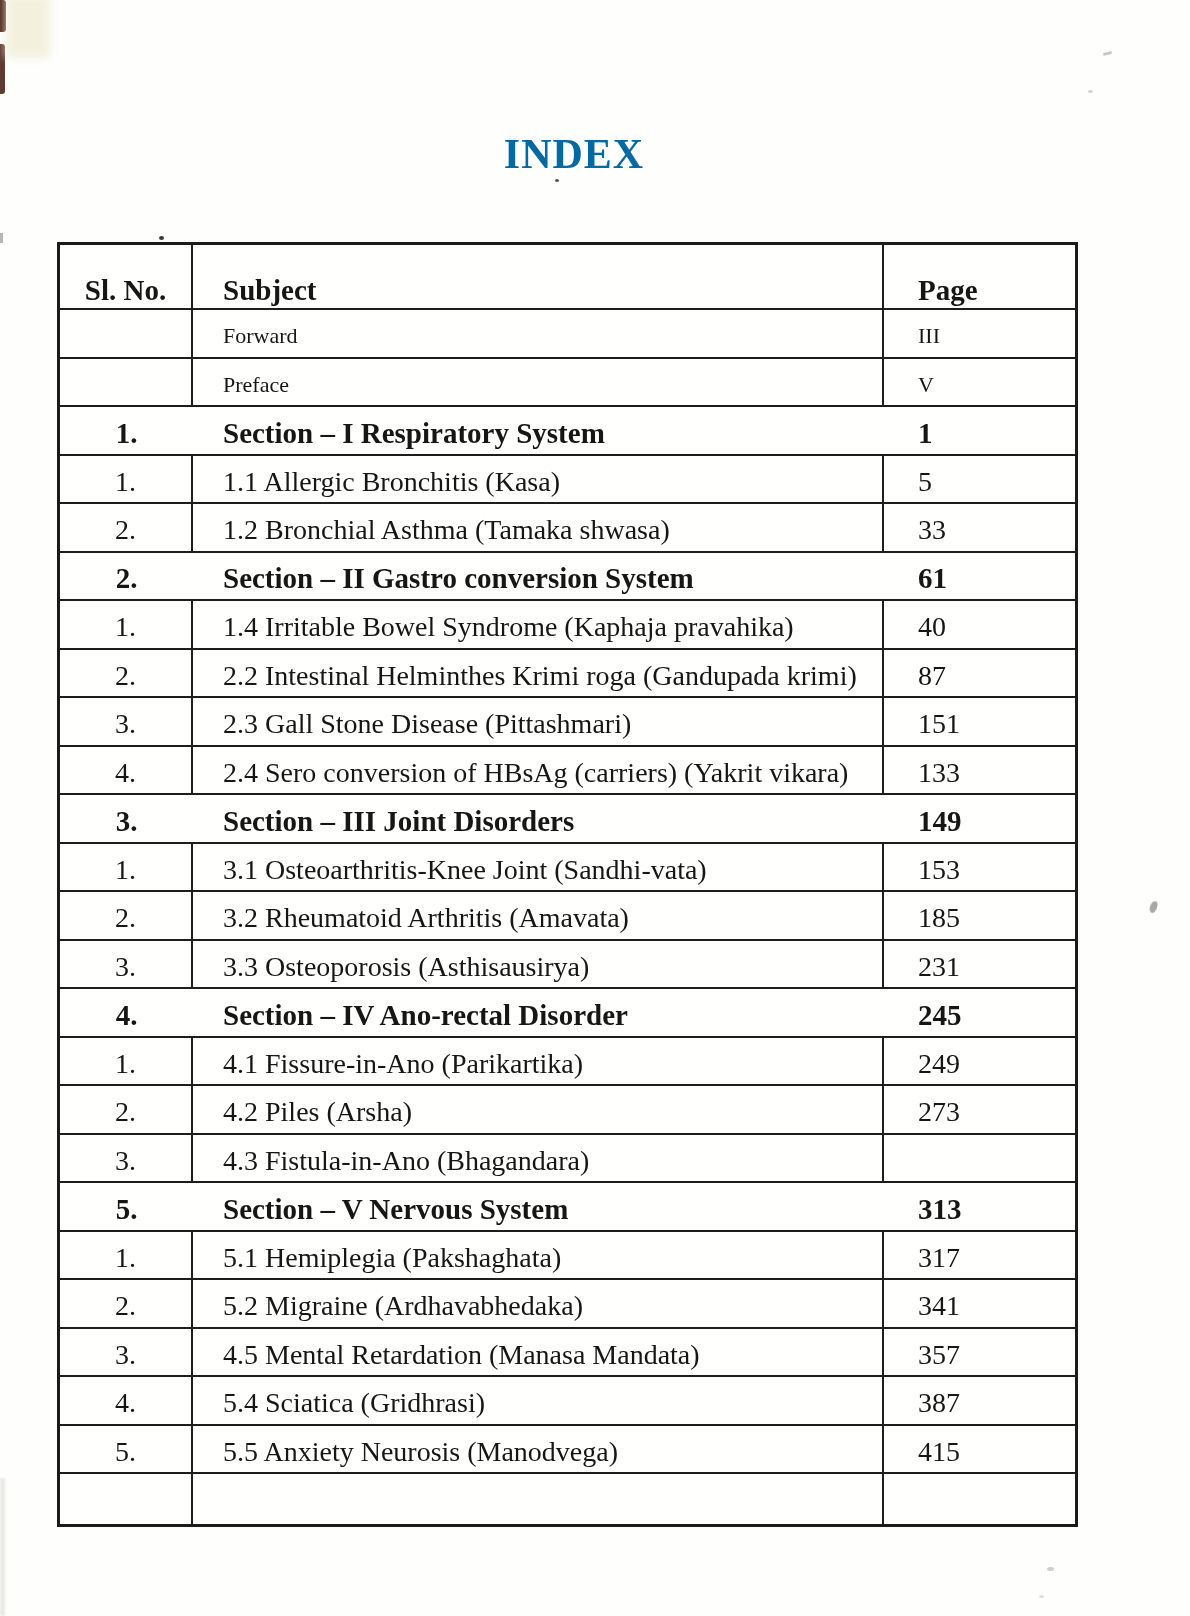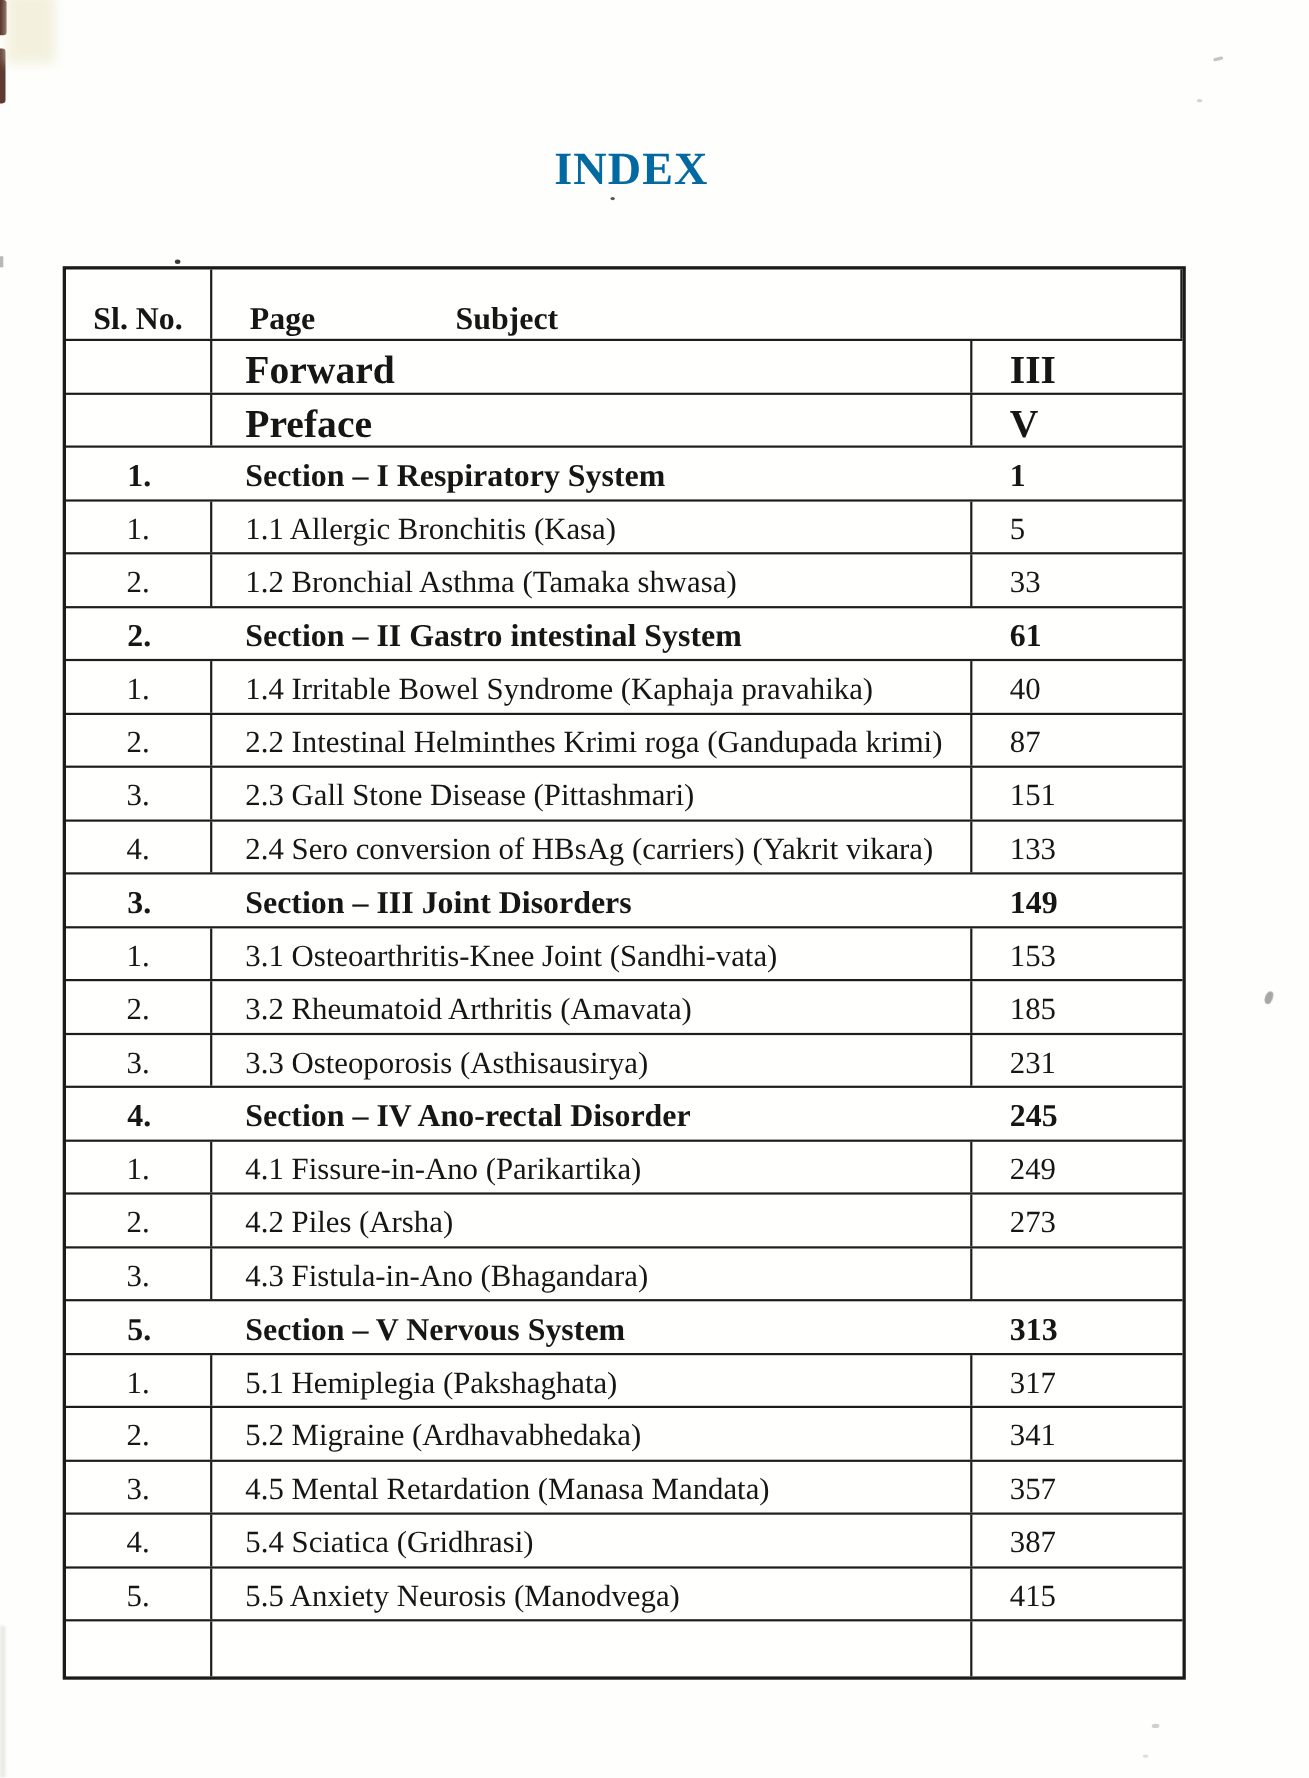--- a/index.html
+++ b/index.html
@@ -67,21 +67,21 @@
     border-right: 2px solid #1d1d1d;
   }
   .c-page {
     flex: 1;
     padding-left: 34px;
   }
   
   .kind-header { height: 65px; }
   .kind-header .cell { font-weight: bold; font-size: 29px; padding-top: 28px; text-align: right; }
   
-  .kind-front .cell { font-weight: bold; font-size: 36px; }
+  .kind-front .cell { font-weight: normal; font-size: 22px; }
   
   .kind-section .cell { font-weight: bold; font-size: 29px; }
   .kind-section .c-sl,
   .kind-section .c-subject { border-right: none; }
   
   .kind-spacer { height: 50px; }
   .seg.it { }
   .subject-line { display: inline; }
   
   .artifact { position: absolute; pointer-events: none; }
@@ -137,22 +137,22 @@
   <div class="artifact speck-tr-2"></div>
   <div class="artifact squiggle-right"></div>
   <div class="artifact speck-br-1"></div>
   <div class="artifact speck-br-2"></div>
 
   <div class="title">INDEX</div>
 
   <div class="index-table">
     <div class="trow kind-header">
       <div class="cell c-sl">Sl. No.</div>
+      <div class="cell c-subject">Subject</div>
       <div class="cell c-page">Page</div>
-      <div class="cell c-subject">Subject</div>
     </div>
     <div>
         <div class="trow kind-front">
     <div class="cell c-sl"></div>
     <div class="cell c-subject">
       <span class="subject-line"><span class="seg">Forward</span></span>
     </div>
     <div class="cell c-page">III</div>
   </div>
         <div class="trow kind-front">
@@ -179,21 +179,21 @@
         <div class="trow kind-item">
     <div class="cell c-sl">2.</div>
     <div class="cell c-subject">
       <span class="subject-line"><span class="seg">1.2 Bronchial Asthma </span><span class="seg it">(Tamaka shwasa)</span></span>
     </div>
     <div class="cell c-page">33</div>
   </div>
         <div class="trow kind-section">
     <div class="cell c-sl">2.</div>
     <div class="cell c-subject">
-      <span class="subject-line"><span class="seg">Section – II Gastro intestinal System</span></span>
+      <span class="subject-line"><span class="seg">Section – II Gastro conversion System</span></span>
     </div>
     <div class="cell c-page">61</div>
   </div>
         <div class="trow kind-item">
     <div class="cell c-sl">1.</div>
     <div class="cell c-subject">
       <span class="subject-line"><span class="seg">1.4 Irritable Bowel Syndrome (Kaphaja pravahika)</span></span>
     </div>
     <div class="cell c-page">40</div>
   </div>

